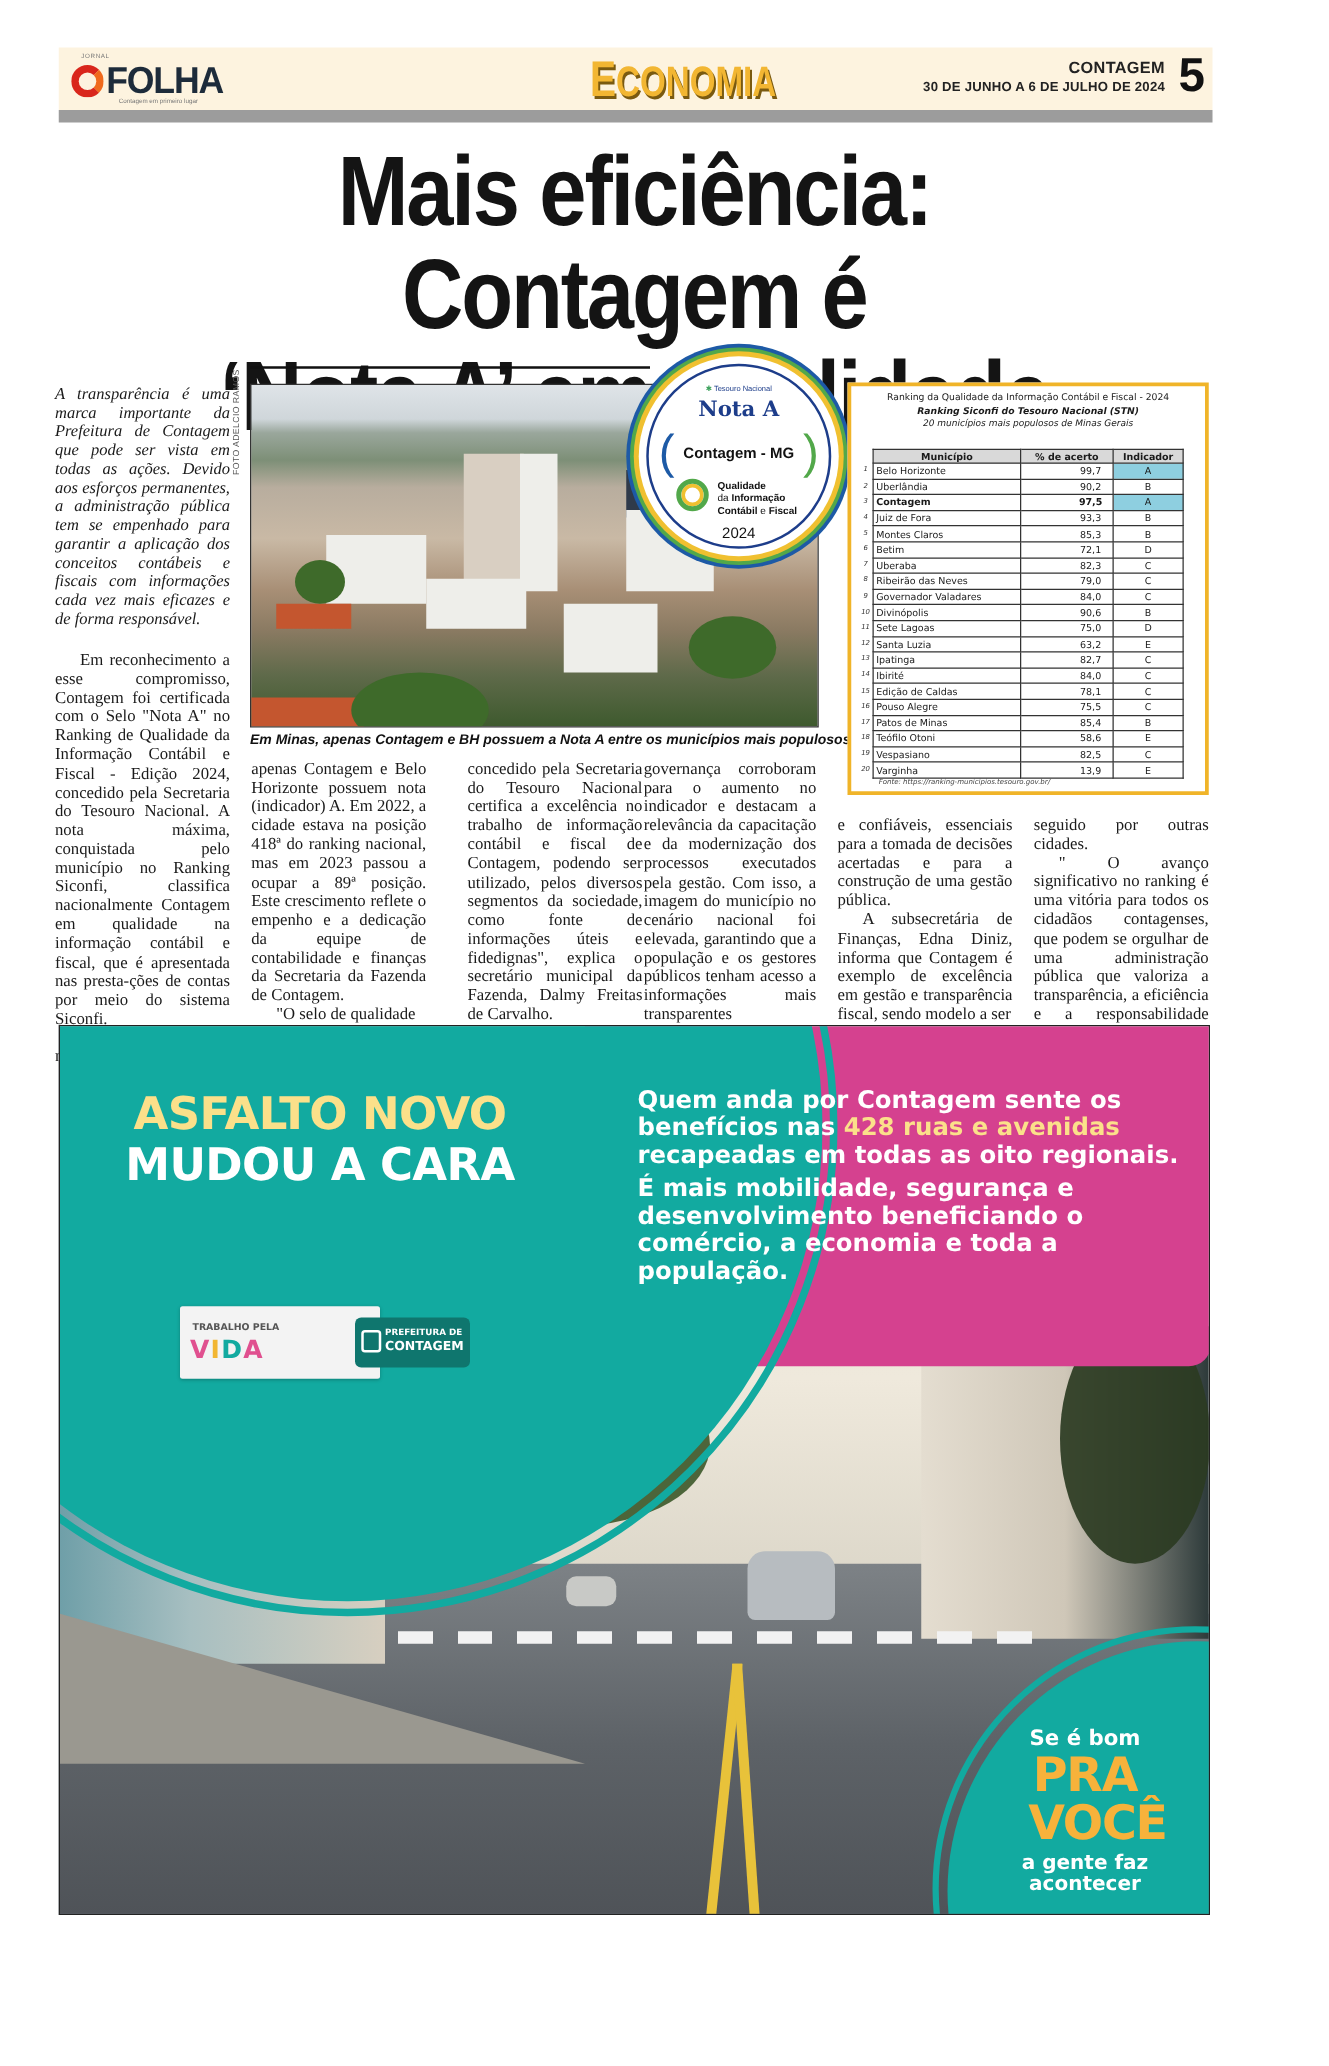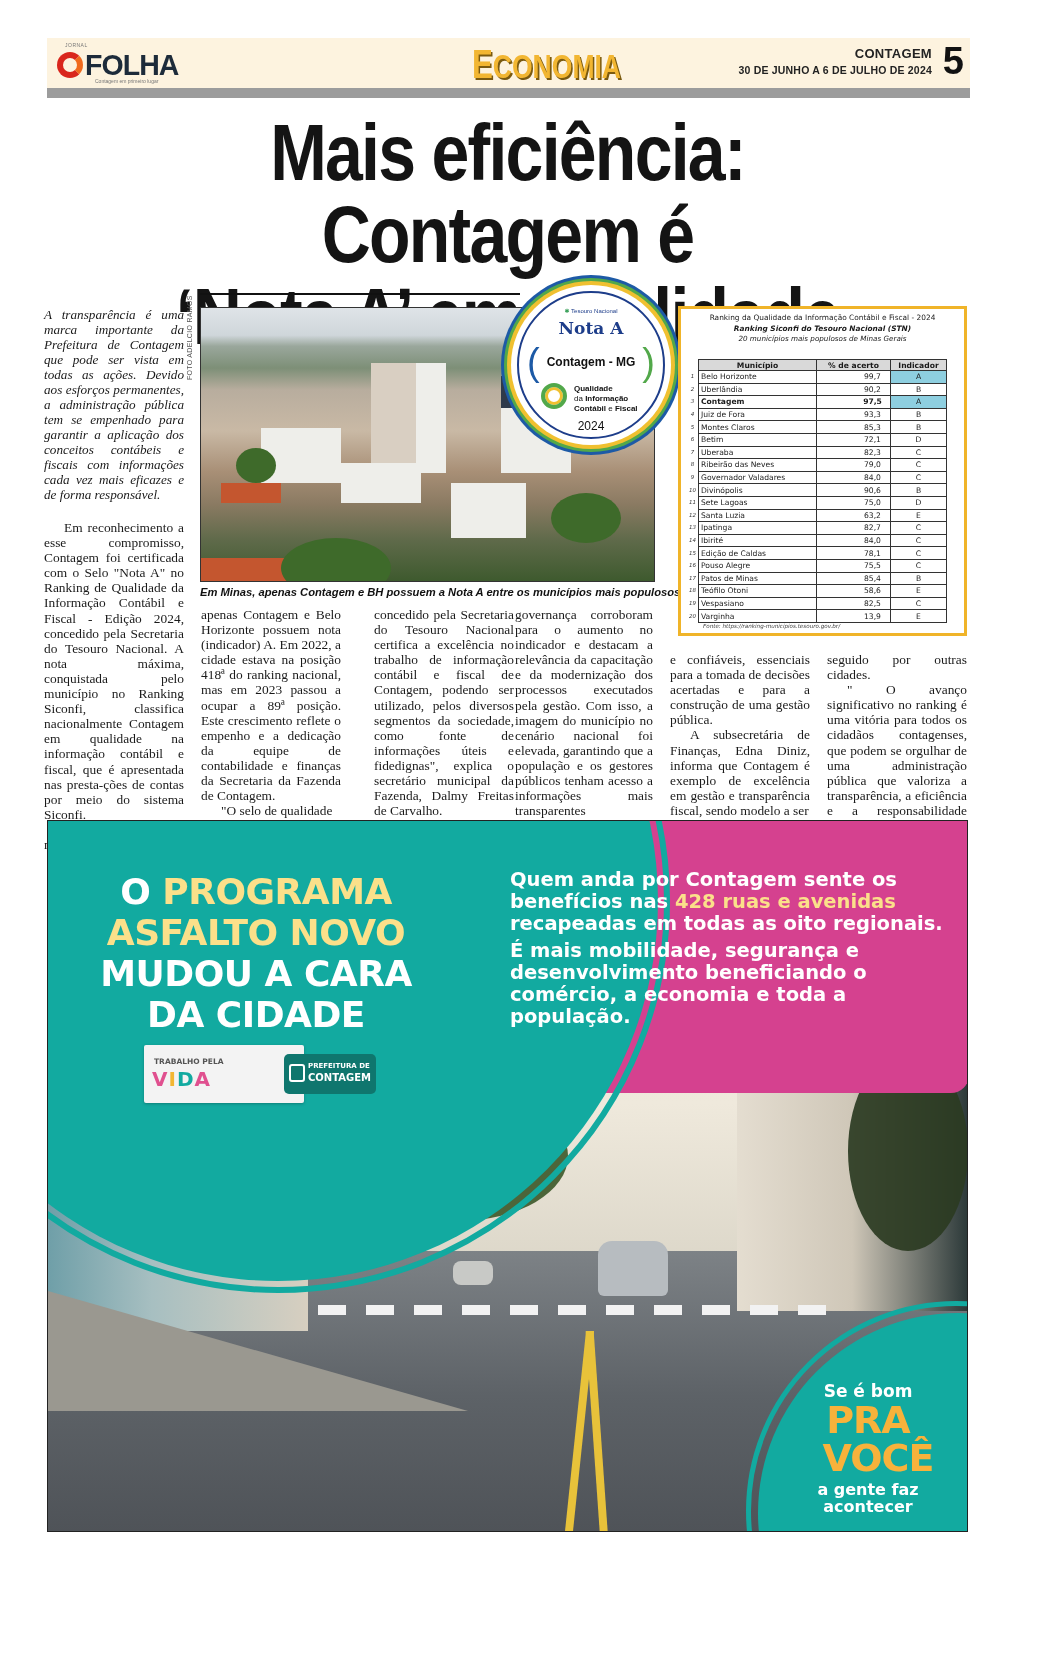--- a/index.html
+++ b/index.html
@@ -356,24 +356,22 @@
   <div class="ad-car2"></div>
   <div class="ad-zebra" style="left:270px;width:520px;background:repeating-linear-gradient(90deg,#f2f2f2 0 28px,transparent 28px 48px);"></div>
   <div class="ad-center-line"></div>
   <div class="ad-center-line2"></div>
 
   <div class="ad-pink"></div>
   <div class="ad-teal-ring"></div>
   <div class="ad-teal-big"></div>
 
   <div class="ad-headline">
-    <div><span>O </span><span class="y">PROGRAMA</span></div>
     <div class="y">ASFALTO NOVO</div>
     <div>MUDOU A CARA</div>
-    <div>DA CIDADE</div>
   </div>
 
   <div class="ad-copy">
     <p><span>Quem anda por Contagem sente os benefícios nas </span><span class="y">428 ruas e avenidas</span><span> recapeadas em todas as oito regionais.</span></p>
     <p>É mais mobilidade, segurança e desenvolvimento beneficiando o comércio, a economia e toda a população.</p>
   </div>
 
   <div class="ad-badge">
     <div class="ad-badge-left">TRABALHO PELA</div>
     <div class="ad-badge-vida"><span>V</span><span>I</span><span>D</span><span>A</span></div>

